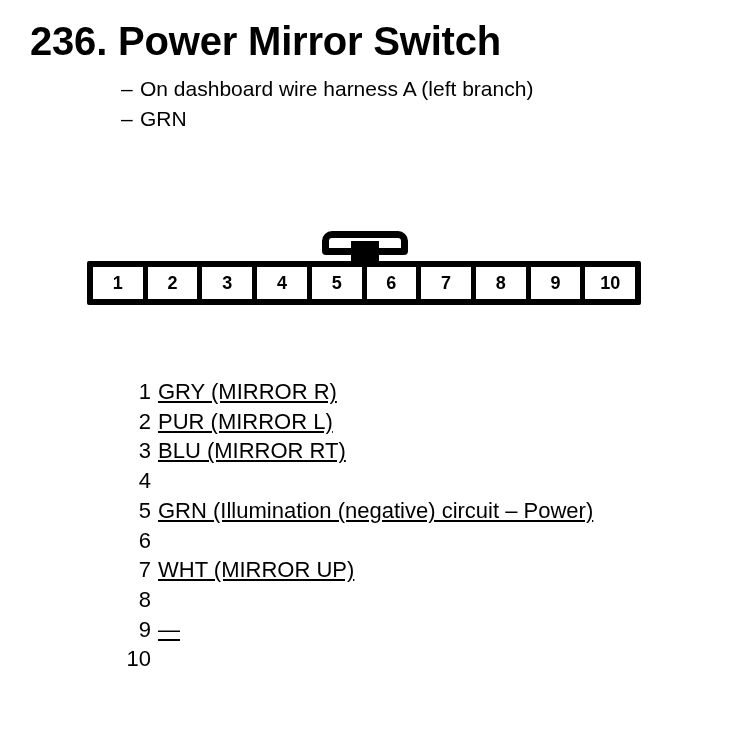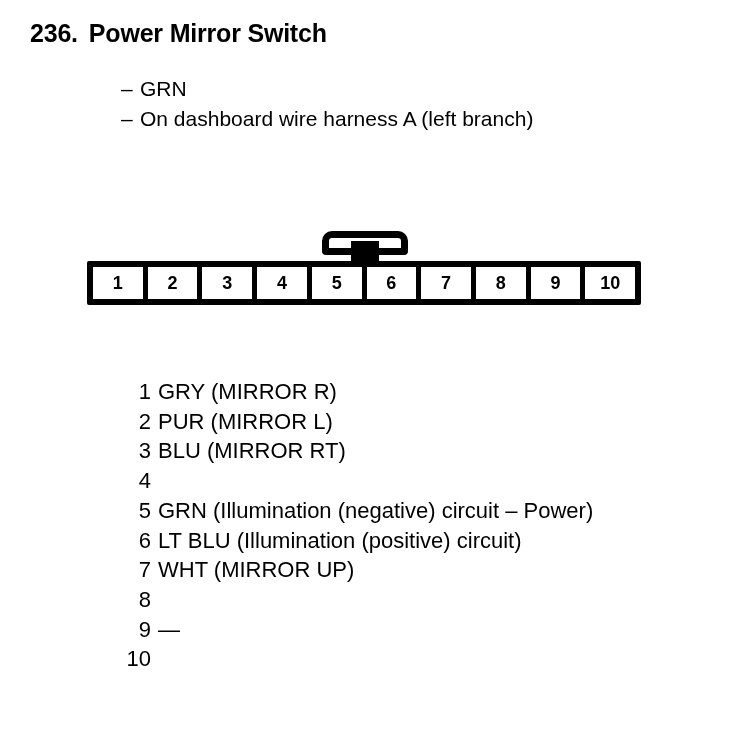--- a/index.html
+++ b/index.html
@@ -15,21 +15,21 @@
     font-family: "Liberation Sans", sans-serif;
     color: #000000;
     -webkit-font-smoothing: none;
   }
 
   
   .page-title {
     position: absolute;
     left: 30px;
     top: 21px;
-    font-size: 25px;
+    font-size: 40px;
     font-weight: bold;
     letter-spacing: -0.2px;
     white-space: nowrap;
     line-height: 1;
   }
   .page-title .title-num { margin-right: 11px; }
 
   
   .notes {
     position: absolute;
@@ -119,35 +119,36 @@
     display: flex;
     white-space: nowrap;
   }
   .pin-num {
     width: 91px;
     text-align: right;
     flex: 0 0 91px;
   }
   .pin-desc {
     padding-left: 7px;
+    text-decoration: underline;
   }
 </style>
 </head>
 <body>
 
 <div class="page-title">
   <span class="title-num">236.</span><span class="title-label">Power Mirror Switch</span>
 </div>
 
 <div class="notes">
   <div class="note-row">
+    <span class="note-dash">–</span><span>On dashboard wire harness A (left branch)</span>
+  </div>
+  <div class="note-row">
     <span class="note-dash">–</span><span>GRN</span>
-  </div>
-  <div class="note-row">
-    <span class="note-dash">–</span><span>On dashboard wire harness A (left branch)</span>
   </div>
 </div>
 
 <div class="connector">
 
   <div class="latch">
     <div class="latch-cap"></div>
     <div class="latch-stem"></div>
   </div>
 
@@ -180,21 +181,20 @@
   </div>
   <div class="pin-row">
     <span class="pin-num">4</span>
   </div>
   <div class="pin-row">
     <span class="pin-num">5</span>
     <span class="pin-desc">GRN (Illumination (negative) circuit – Power)</span>
   </div>
   <div class="pin-row">
     <span class="pin-num">6</span>
-    <span class="pin-desc">LT BLU (Illumination (positive) circuit)</span>
   </div>
   <div class="pin-row">
     <span class="pin-num">7</span>
     <span class="pin-desc">WHT (MIRROR UP)</span>
   </div>
   <div class="pin-row">
     <span class="pin-num">8</span>
   </div>
   <div class="pin-row">
     <span class="pin-num">9</span>

